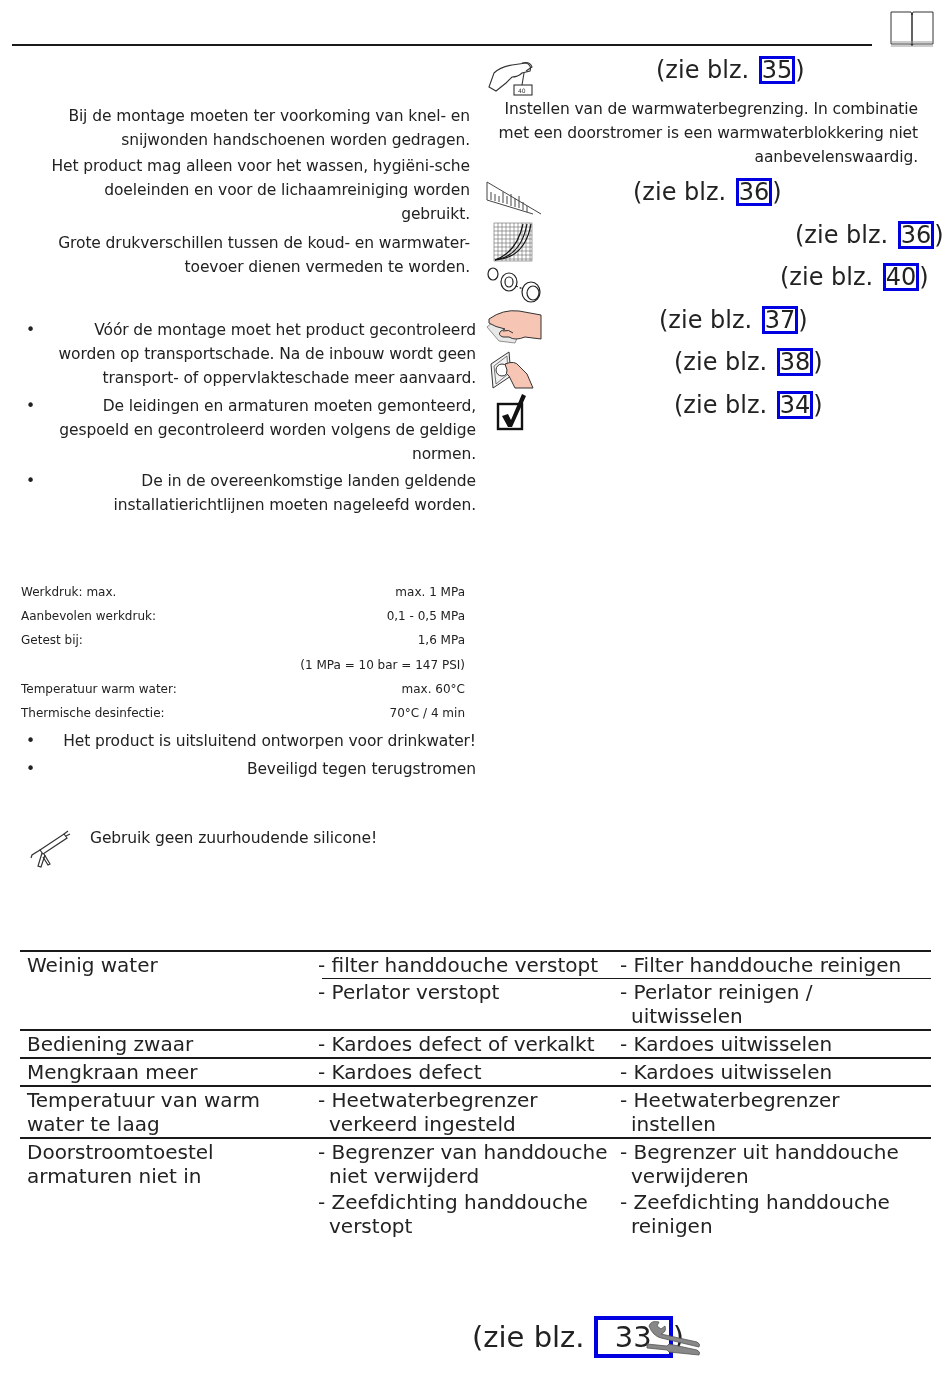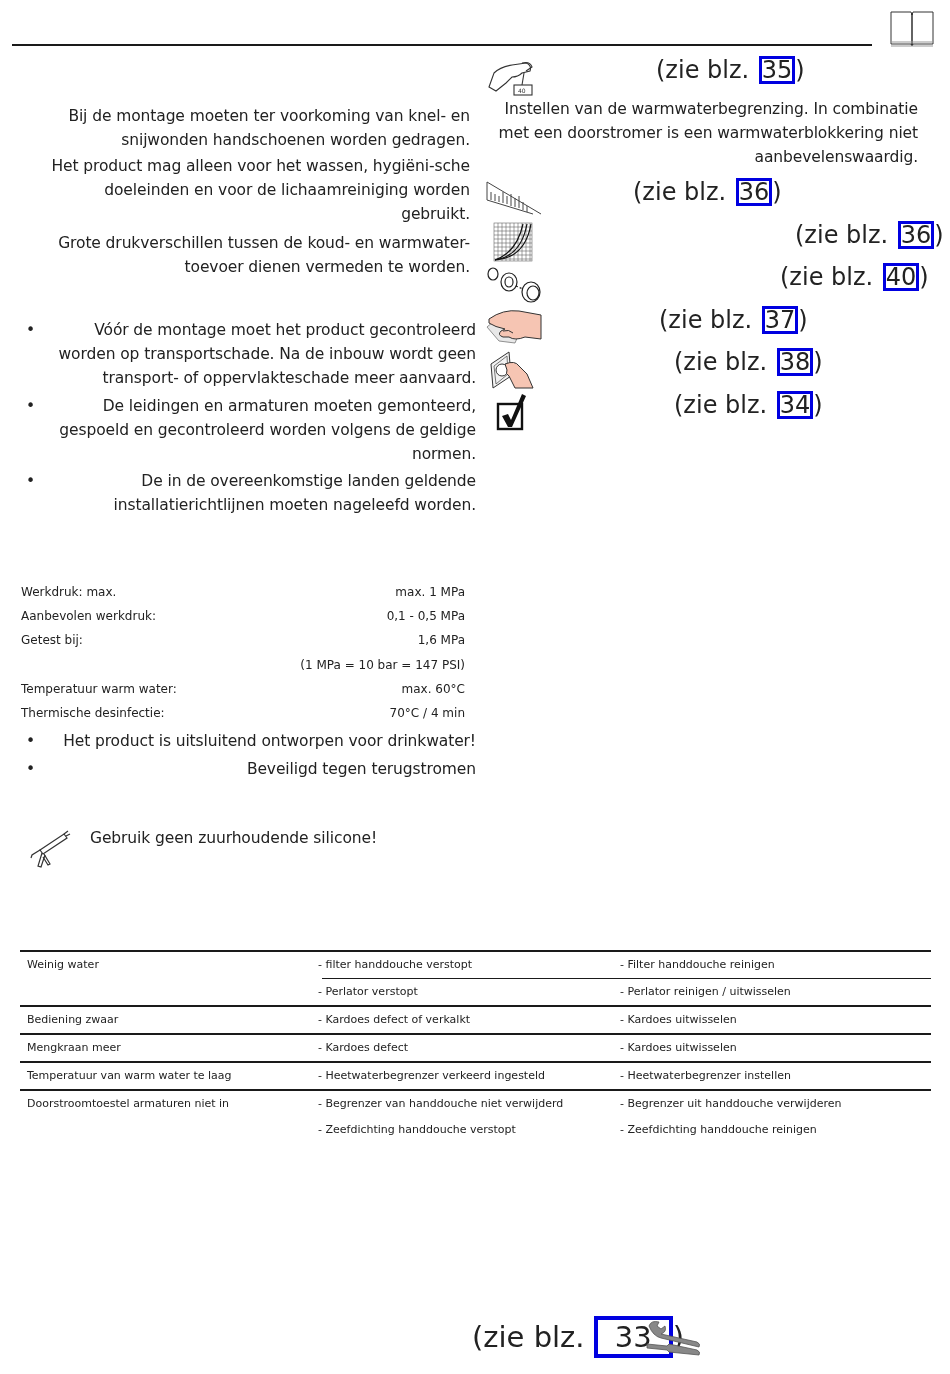--- a/index.html
+++ b/index.html
@@ -20,21 +20,21 @@
     .spec-table { left: 21px; width: 444px; border-collapse: collapse; }
     .spec-table td { padding: 0; font-size: 12px; line-height: 24.2px; white-space: nowrap; }
     .spec-table td.v { text-align: right; }
 
     .ref { font-size: 24px; line-height: 26px; white-space: nowrap; }
     .ref .pg { display: inline-block; border: 3px solid #0000e0; padding: 0 0px; line-height: 22px; margin-left: 2px; }
 
     .icon-box { position: absolute; }
 
     .trouble { left: 20px; top: 950px; width: 911px; border-collapse: collapse; }
-    .trouble td { font-size: 11px; line-height: 24px; vertical-align: top; padding: 1px 7px 1px 7px; }
+    .trouble td { font-size: 20px; line-height: 24px; vertical-align: top; padding: 1px 7px 1px 7px; }
     .trouble tr.top-border td { border-top: 2px solid #1a1a1a; }
     .trouble td.c1 { width: 288px; }
     .trouble td.c2 { width: 288px; }
     .trouble tr.sub-border td.c2, .trouble tr.sub-border td.c3 { border-top: 1.5px solid #1a1a1a; }
     .hang { padding-left: 11px; text-indent: -11px; }
 
     .bottom-ref { left: 472px; top: 1316px; font-size: 29px; line-height: 40px; white-space: nowrap; }
     .bottom-ref .pg { display: inline-block; border: 4px solid #0000e0; line-height: 34px; padding: 0 17px; }
   </style>
 </head>

